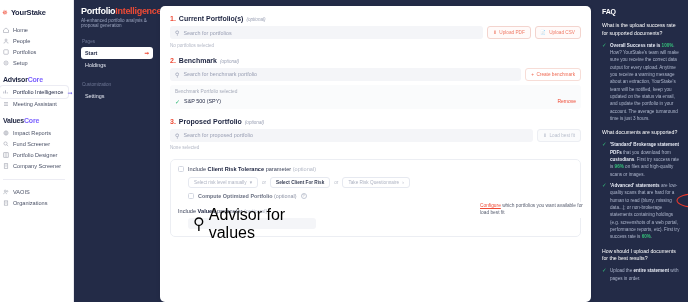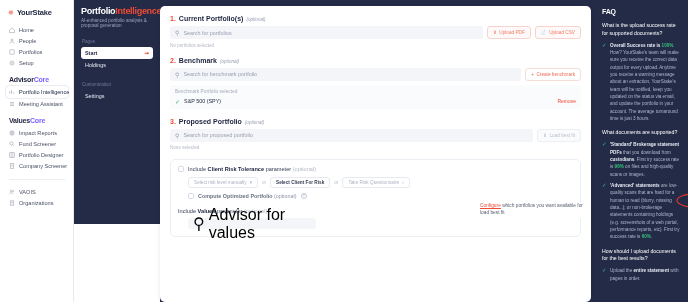--- a/index.html
+++ b/index.html
@@ -9,21 +9,21 @@
     background: #ffffff;
     overflow: hidden;
   }
   .app { display: flex; width: 688px; height: 302px; }
 
   
   .sidebar {
     width: 74px; height: 302px;
     background: #ffffff;
     border-right: 1px solid #e8e8ee;
-    padding: 5px 5px 0 6px;
+    padding: 5px 5px 0 0;
     flex: 0 0 74px;
   }
   .brand { display: flex; align-items: center; gap: 3px; margin: 3px 0 7px 2px; }
   .brand-mark { color: #ef4a35; font-size: 7px; line-height: 7px; }
   .brand-text { font-size: 7.5px; font-weight: bold; color: #1d2440; letter-spacing: -.2px; }
 
   .nav-item {
     display: flex; align-items: center; gap: 4px;
     padding: 2.5px 3px; border-radius: 3px;
     font-size: 5.6px; color: #4a5166; white-space: nowrap;
@@ -32,21 +32,21 @@
   .nav-item.active { background: #ffffff; box-shadow: 0 0 0 1px #ececf3; color: #1d2440; }
   .nav-item .arrow { margin-left: auto; color: #6d5fe8; font-size: 6px; }
 
   .sec-title { font-size: 7px; font-weight: bold; margin: 8px 0 3px 3px; color: #1d2440; letter-spacing: -.2px; }
   .sec-title .accent { color: #7b61ff; }
   .divider { height: 1px; background: #ececf3; margin: 8px 3px 6px 3px; }
 
   
   .darkcol {
     width: 86px; flex: 0 0 86px;
-    background: #232b47; height: 224px;
+    background: #232b47; height: 302px;
     padding: 6px 7px 0 7px; position: relative;
   }
   .dc-title { font-size: 9px; font-weight: bold; color: #ffffff; letter-spacing: -.3px; }
   .dc-title .orange { color: #ef4a35; }
   .dc-sub { font-size: 4.6px; color: #9aa3bd; margin-top: 1.5px; }
   .dc-label { font-size: 4.6px; color: #6f7896; margin: 11px 0 3px 1px; }
   .dc-item {
     font-size: 5.4px; color: #e7eaf3; padding: 3px 4px;
     border-radius: 3px; display: flex; align-items: center;
   }

